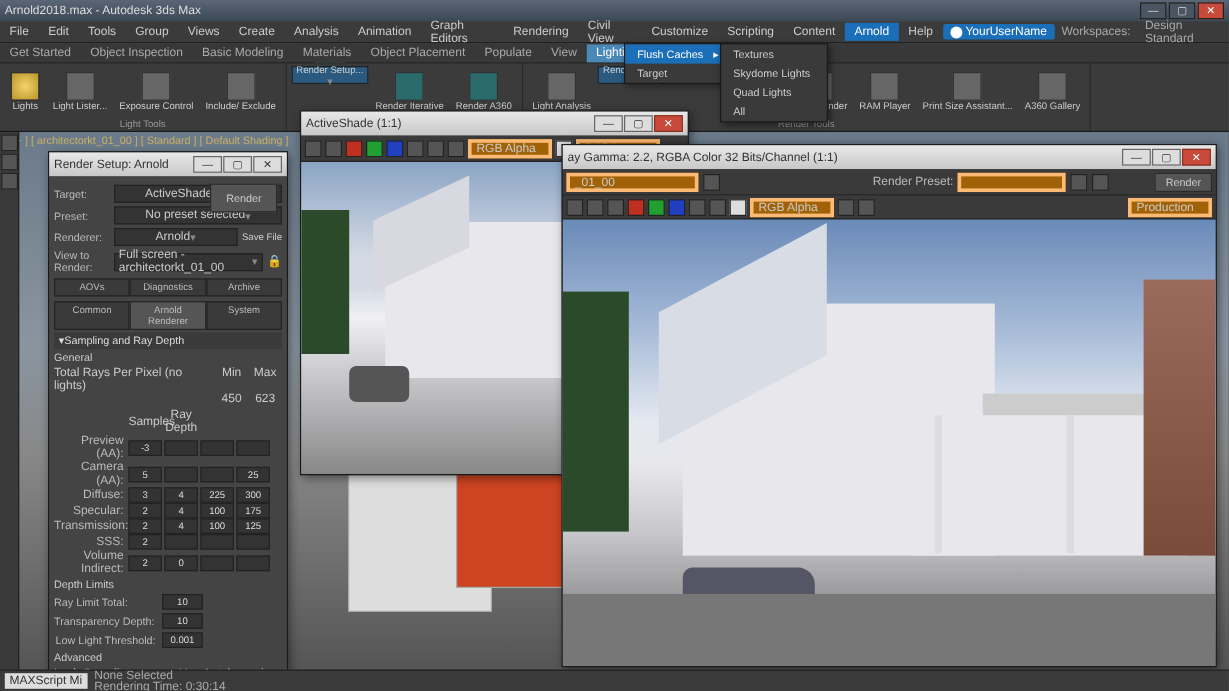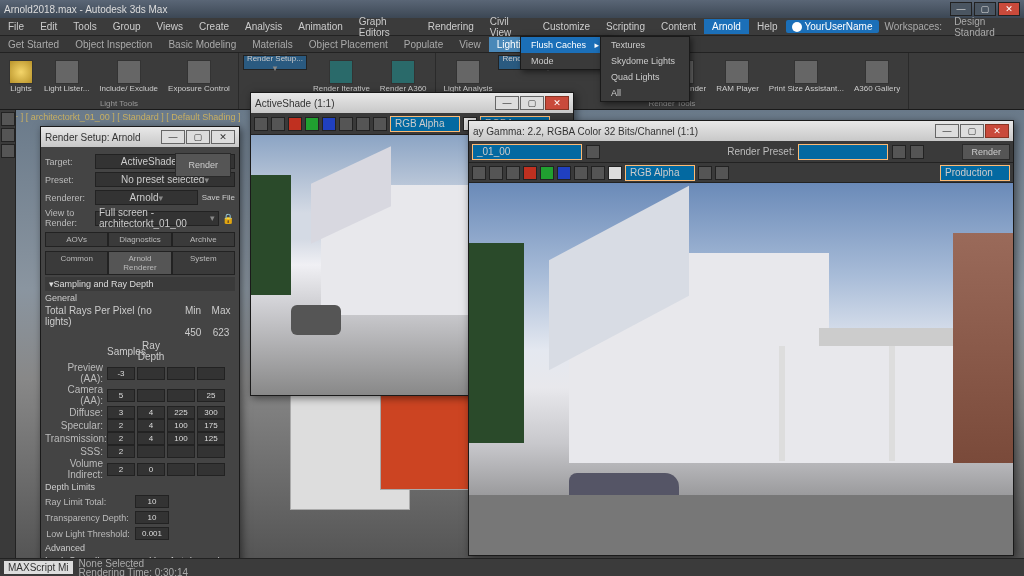--- a/index.html
+++ b/index.html
@@ -61,21 +61,21 @@
 .grid5{display:grid;grid-template-columns:60px 28px 28px 28px 28px;gap:2px;align-items:center;font-size:8px;}
 .grid5 .lbl{color:#bbb;text-align:right;padding-right:2px;}
 .spin{height:13px;background:#333;border:1px solid #222;color:#ddd;text-align:center;font-size:8px;line-height:11px;}
 
 
 #activeshade { left:250px; top:92px; width:324px; height:304px; }
 #activeshade .toolbar{height:22px;background:#3a3a3a;display:flex;align-items:center;padding:0 3px;gap:3px;border-bottom:1px solid #222;}
 .tb-ico{width:14px;height:14px;border:1px solid #222;background:#555;}
 .tb-ico.red{background:#c03020;} .tb-ico.green{background:#20a030;} .tb-ico.blue{background:#2040c0;}
 .tb-ico.white{background:#ddd;}
-.tb-sel{height:16px;background:#0369a1;border:1px solid #fdba74;color:#ccc;padding:0 4px;font-size:9px;min-width:70px;display:flex;align-items:center;}
+.tb-sel{height:16px;background:#a16207;border:3px solid #fdba74;color:#ccc;padding:0 4px;font-size:9px;min-width:70px;display:flex;}
 #activeshade .render-view{height:calc(100% - 42px);background:linear-gradient(#8ba4c4 0%,#d4dae4 30%,#d4dae4 40%,#f0f0f4 50%,#d0d0d4 65%,#888 100%);position:relative;overflow:hidden;}
 .rv-building{position:absolute;background:#e8e8ec;}
 
 
 #framebuffer { left:468px; top:120px; width:546px; height:436px; }
 #framebuffer .toolbar{height:22px;background:#3a3a3a;display:flex;align-items:center;padding:0 3px;gap:4px;border-bottom:1px solid #222;}
 #framebuffer .toolbar2{height:20px;background:#3a3a3a;display:flex;align-items:center;padding:0 3px;gap:3px;border-bottom:1px solid #222;}
 #framebuffer .render-view{height:calc(100% - 62px);background:linear-gradient(#6a8ab8 0%,#a8bcd8 25%,#e4e8f0 45%,#e8e8ec 55%,#c8c8cc 70%,#666 100%);position:relative;overflow:hidden;}
 
 
@@ -142,25 +142,25 @@
       <div class="rbtn">
           <div class="ricon yellow"></div>
           <span>Lights</span>
         </div>
       <div class="rbtn">
           <div class="ricon"></div>
           <span>Light Lister...</span>
         </div>
       <div class="rbtn">
           <div class="ricon"></div>
+          <span>Exposure Control</span>
+        </div>
+      <div class="rbtn">
+          <div class="ricon"></div>
           <span>Include/ Exclude</span>
-        </div>
-      <div class="rbtn">
-          <div class="ricon"></div>
-          <span>Exposure Control</span>
         </div>
     </div>
     <div class="rfoot">Light Tools</div>
   </div>
   <div class="rgroup">
     <div class="rrow">
       <div class="rbtn sel">
           <div class="ricon teal"></div>
           <span>Render Setup...</span>
         </div>
@@ -205,21 +205,21 @@
           <div class="ricon"></div>
           <span>A360 Gallery</span>
         </div>
     </div>
     <div class="rfoot">Render Tools</div>
   </div>
 </div>
 
 <div class="dropdown" style="left:520px;top:36px;">
   <div class="ditem hl sub">Flush Caches</div>
-  <div class="ditem">Mode</div>
+  <div class="ditem">Target</div>
 </div>
 <div class="dropdown" style="left:600px;top:36px;">
   <div class="ditem">Textures</div>
   <div class="ditem">Skydome Lights</div>
   <div class="ditem">Quad Lights</div>
   <div class="ditem">All</div>
 </div>
 
 <div class="viewport">
   <div class="vp-bg"></div>

